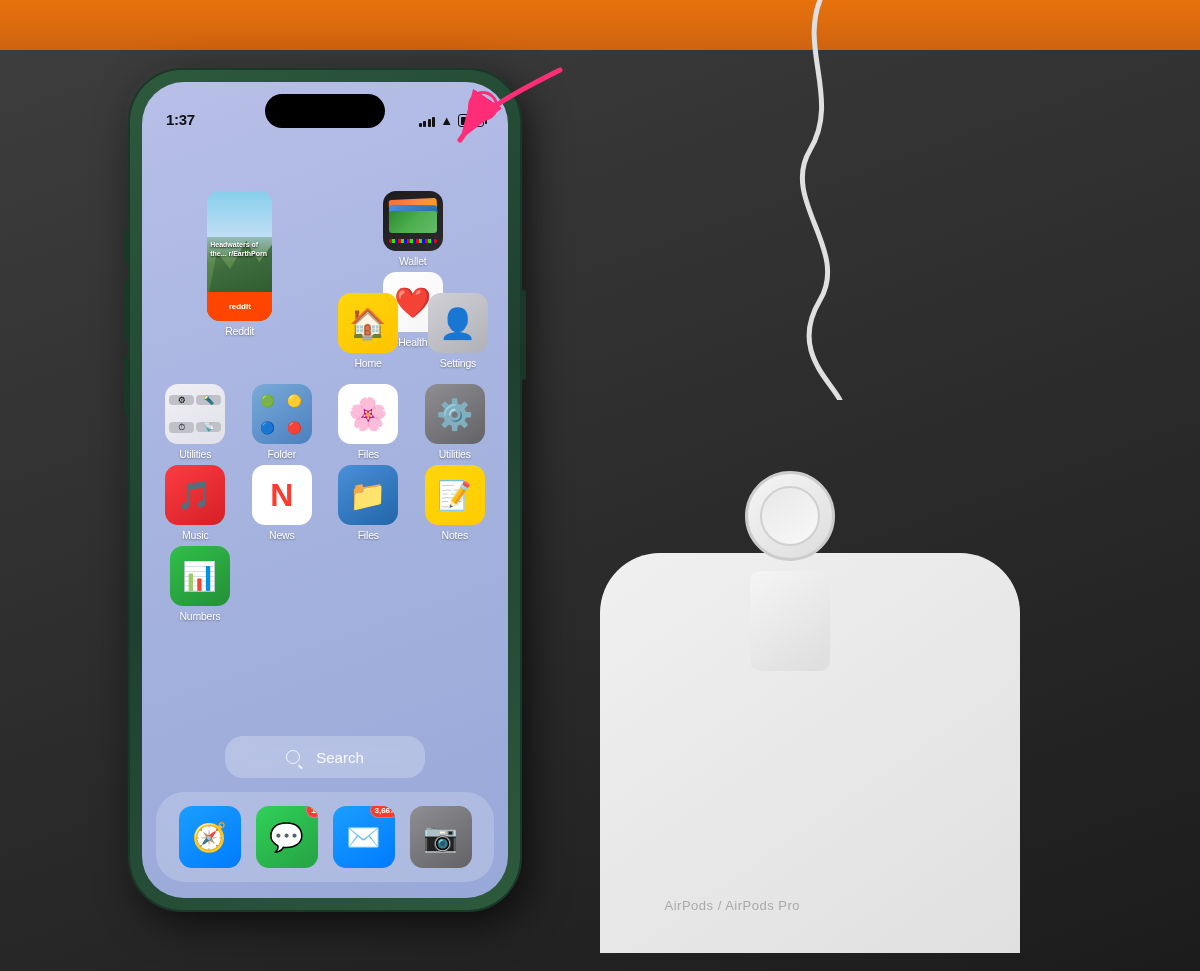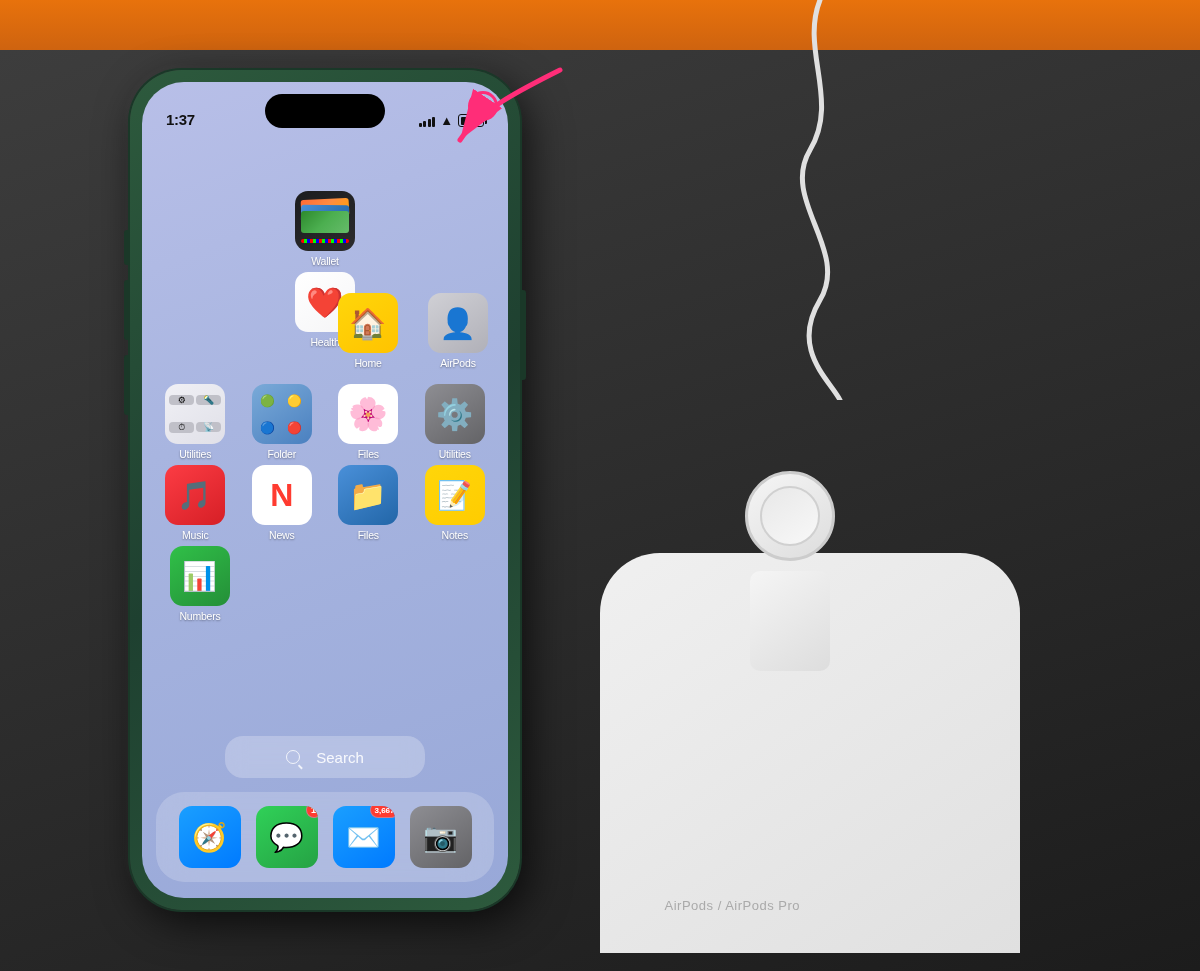--- a/index.html
+++ b/index.html
@@ -624,20 +624,34 @@
               <div class="battery-fill"></div>
             </div>
           </div>
         </div>
 
         <div class="home-content">
           <div class="apps-section">
 
             <div class="app-row">
 
+              <div class="app-item" style="align-self:flex-start;">
+                <div class="app-icon" style="width:65px;height:130px;border-radius:13px;background:linear-gradient(180deg,#87CEEB 0%,#b0d4f0 25%,#5b8a4a 55%,#3d6b3d 100%);overflow:hidden;position:relative;">
+                  <div style="position:absolute;top:0;left:0;right:0;height:35%;background:linear-gradient(180deg,#87CEEB,#c0dff5);"></div>
+                  <div style="position:absolute;top:30%;left:0;right:0;height:55%;background:linear-gradient(160deg,#5b8a4a,#3d6b3d,#2d5a2d);clip-path:polygon(0 100%,15% 30%,35% 55%,60% 15%,80% 45%,100% 20%,100% 100%);"></div>
+                  <div style="position:absolute;bottom:0;left:0;right:0;height:22%;background:#ff4500;display:flex;align-items:center;justify-content:center;">
+                    <span style="color:white;font-size:8px;font-weight:700;">reddit</span>
+                  </div>
+                  <div style="position:absolute;top:38%;left:3px;right:3px;color:white;font-size:7px;font-weight:600;text-shadow:0 1px 2px rgba(0,0,0,0.9);line-height:1.3;">
+                    <span>Headwaters of the...
+r/EarthPorn</span>
+                  </div>
+                </div>
+                <span class="app-label">Reddit</span>
+              </div>
 
               <div style="display:flex;flex-direction:column;gap:5px;">
 
                 <div class="app-item">
                   <div class="app-icon app-wallet">
                     <div class="wallet-card1"></div>
                     <div class="wallet-card2"></div>
                     <div class="wallet-card3"></div>
                     <div class="wallet-stripe"></div>
                   </div>
@@ -657,21 +671,21 @@
               <div class="app-item">
                 <div class="app-icon app-home-icon">
                   <span class="home-house">🏠</span>
                 </div>
                 <span class="app-label">Home</span>
               </div>
               <div class="app-item">
                 <div class="app-icon app-contacts">
                   <span class="contacts-person">👤</span>
                 </div>
-                <span class="app-label">AirPods</span>
+                <span class="app-label">Settings</span>
               </div>
             </div>
 
             <div class="app-row" style="margin-top:15px;">
               <div class="app-item">
                 <div class="app-icon" style="background:linear-gradient(145deg,#f0f0f5,#e0e0e8);padding:4px;display:grid;grid-template-columns:1fr 1fr;gap:2px;">
                   <div style="background:#c0c0c8;border-radius:4px;font-size:9px;display:flex;align-items:center;justify-content:center;">⚙</div>
                   <div style="background:#c0c0c8;border-radius:4px;font-size:9px;display:flex;align-items:center;justify-content:center;">🔦</div>
                   <div style="background:#c0c0c8;border-radius:4px;font-size:9px;display:flex;align-items:center;justify-content:center;">⏱</div>
                   <div style="background:#c0c0c8;border-radius:4px;font-size:9px;display:flex;align-items:center;justify-content:center;">📡</div>

